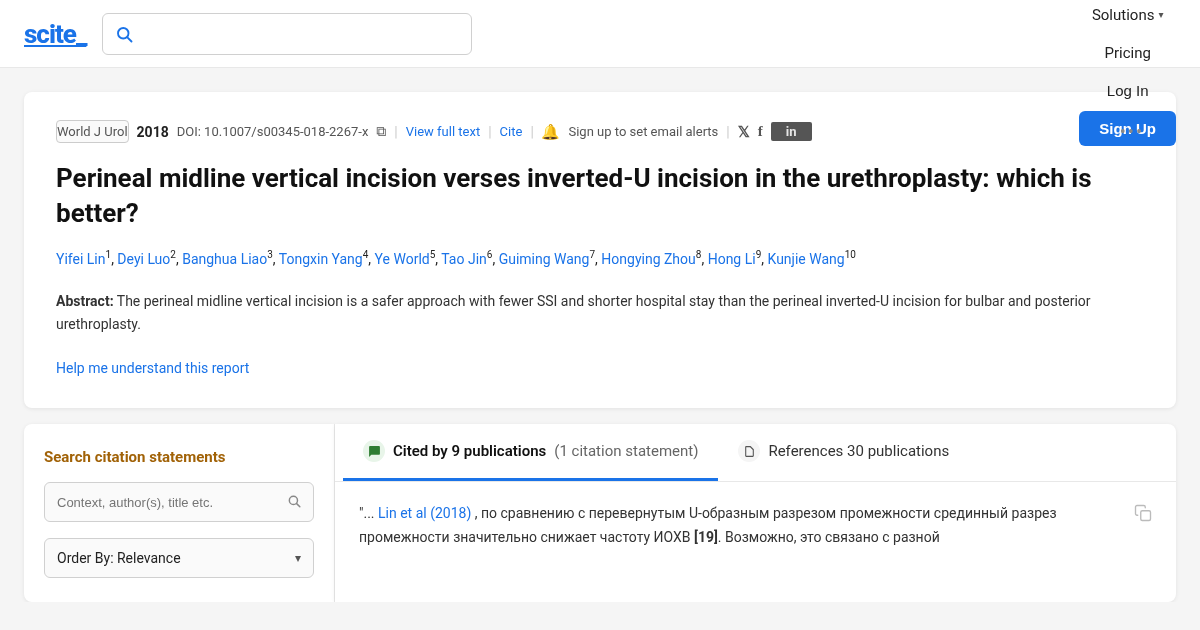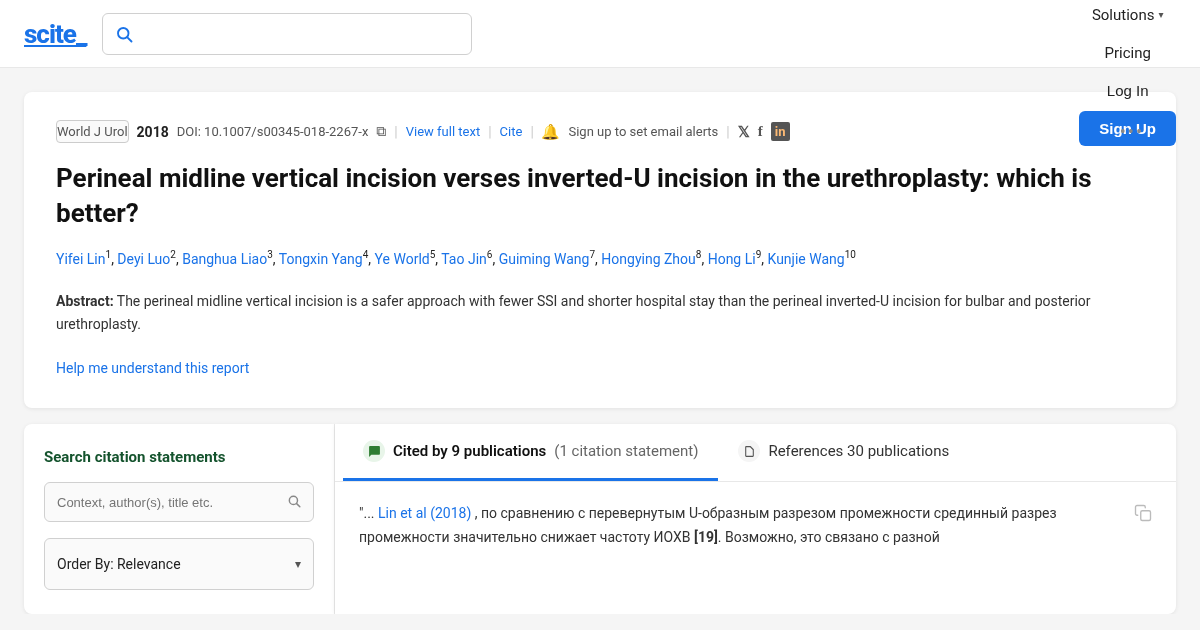--- a/index.html
+++ b/index.html
@@ -207,21 +207,21 @@
       background: #fff;
       border-radius: 8px 0 0 8px;
       padding: 24px 20px;
       width: 310px;
       flex-shrink: 0;
       box-shadow: 0 1px 4px rgba(0,0,0,0.08);
     }
     .sidebar-title {
       font-size: 15px;
       font-weight: 700;
-      color: #14532d;
+      color: #a16207;
       margin-bottom: 16px;
     }
     .context-search {
       display: flex;
       align-items: center;
       border: 1px solid #d0d0d0;
       border-radius: 6px;
       padding: 0 12px;
       height: 40px;
       background: #fafafa;
@@ -236,21 +236,21 @@
       width: 100%;
     }
     .context-search-icon { font-size: 14px; color: #888; }
     .order-by {
       display: flex;
       align-items: center;
       justify-content: space-between;
       border: 1px solid #d0d0d0;
       border-radius: 6px;
       padding: 0 12px;
-      height: 52px;
+      height: 40px;
       background: #fafafa;
       cursor: pointer;
     }
     .order-by-label { font-size: 14px; color: #222; }
     .order-by-chevron { font-size: 12px; color: #555; }
 
     .tabs-panel {
       background: #fff;
       border-radius: 0 8px 8px 0;
       flex: 1;
@@ -375,21 +375,21 @@
       <a class="view-full-text-link">View full text</a>
       <span class="separator">|</span>
       <a class="cite-link">Cite</a>
       <span class="separator">|</span>
       <span class="alert-icon">🔔</span>
       <span class="alert-text">Sign up to set email alerts</span>
       <span class="separator">|</span>
       <div class="social-icons">
         <span class="social-icon" style="font-weight:700; font-size:15px;">𝕏</span>
         <span class="social-icon" style="font-weight:700; font-size:15px; font-family: serif;">f</span>
-        <span class="social-icon" style="font-weight:700; font-size:13px; background:#555; color:#fdba74; padding:2px 4px; border-radius:2px;">in</span>
+        <span class="social-icon" style="font-weight:700; font-size:13px; background:#555; color:#e5e5e5; padding:2px 15px; border-radius:2px;">in</span>
       </div>
       <span class="more-options">•••</span>
     </div>
 
     
     <h1 class="article-title">Perineal midline vertical incision verses inverted-U incision in the urethroplasty: which is better?</h1>
 
     
     <div class="authors-line">
       <a class="author-link">Yifei Lin</a><sup>1</sup>,

